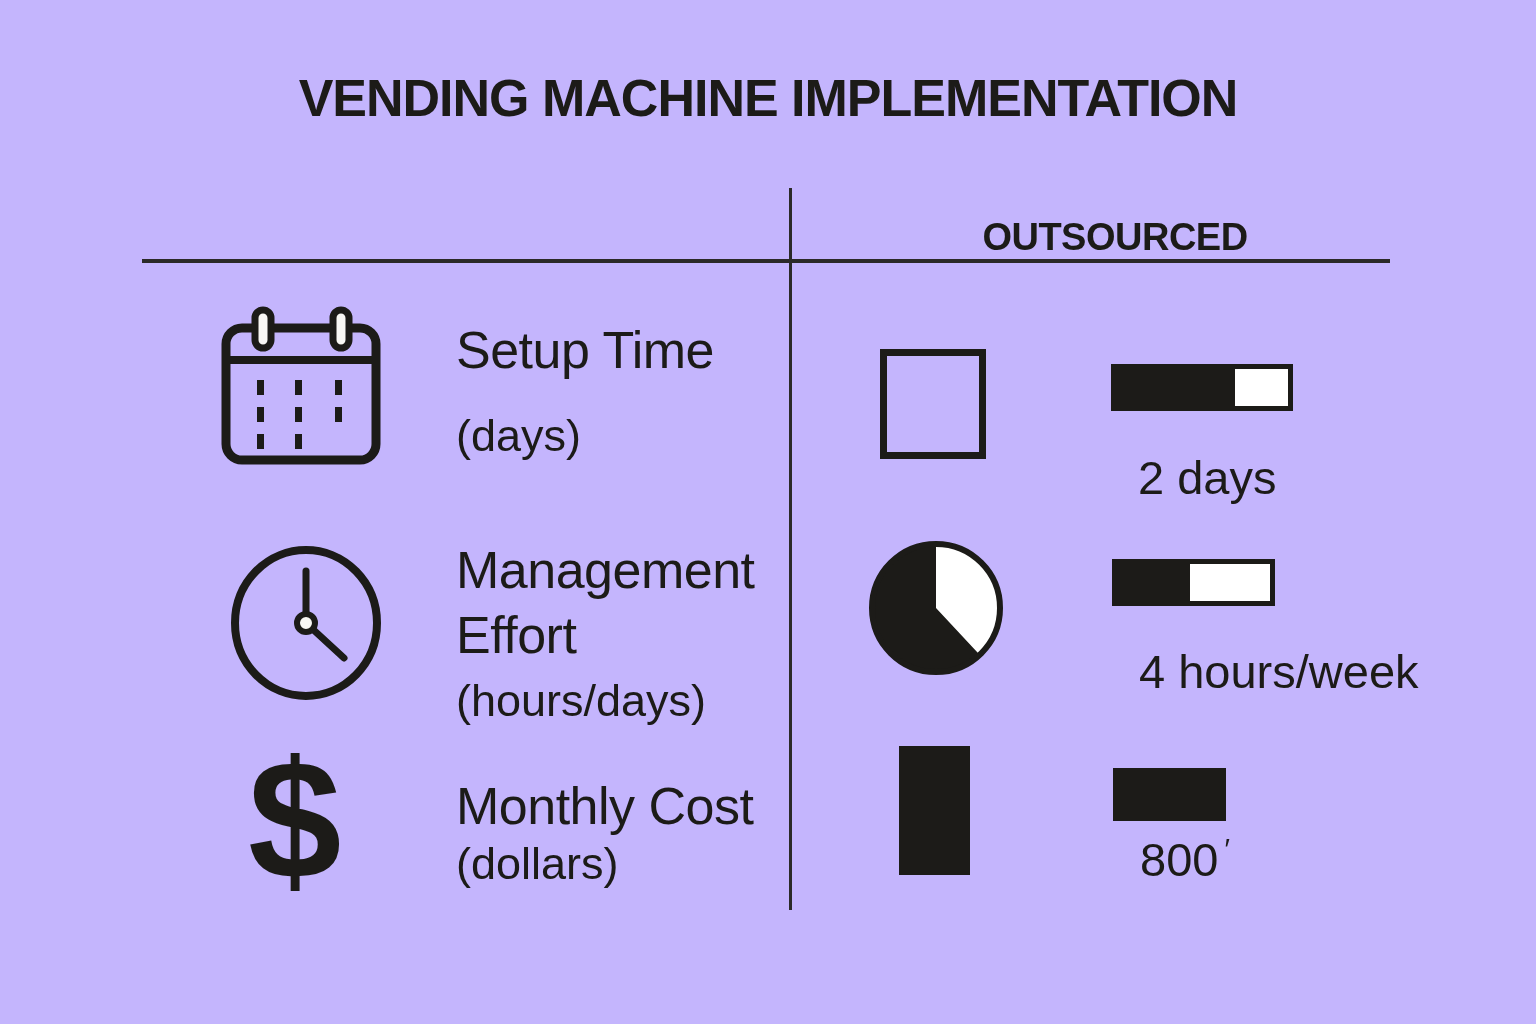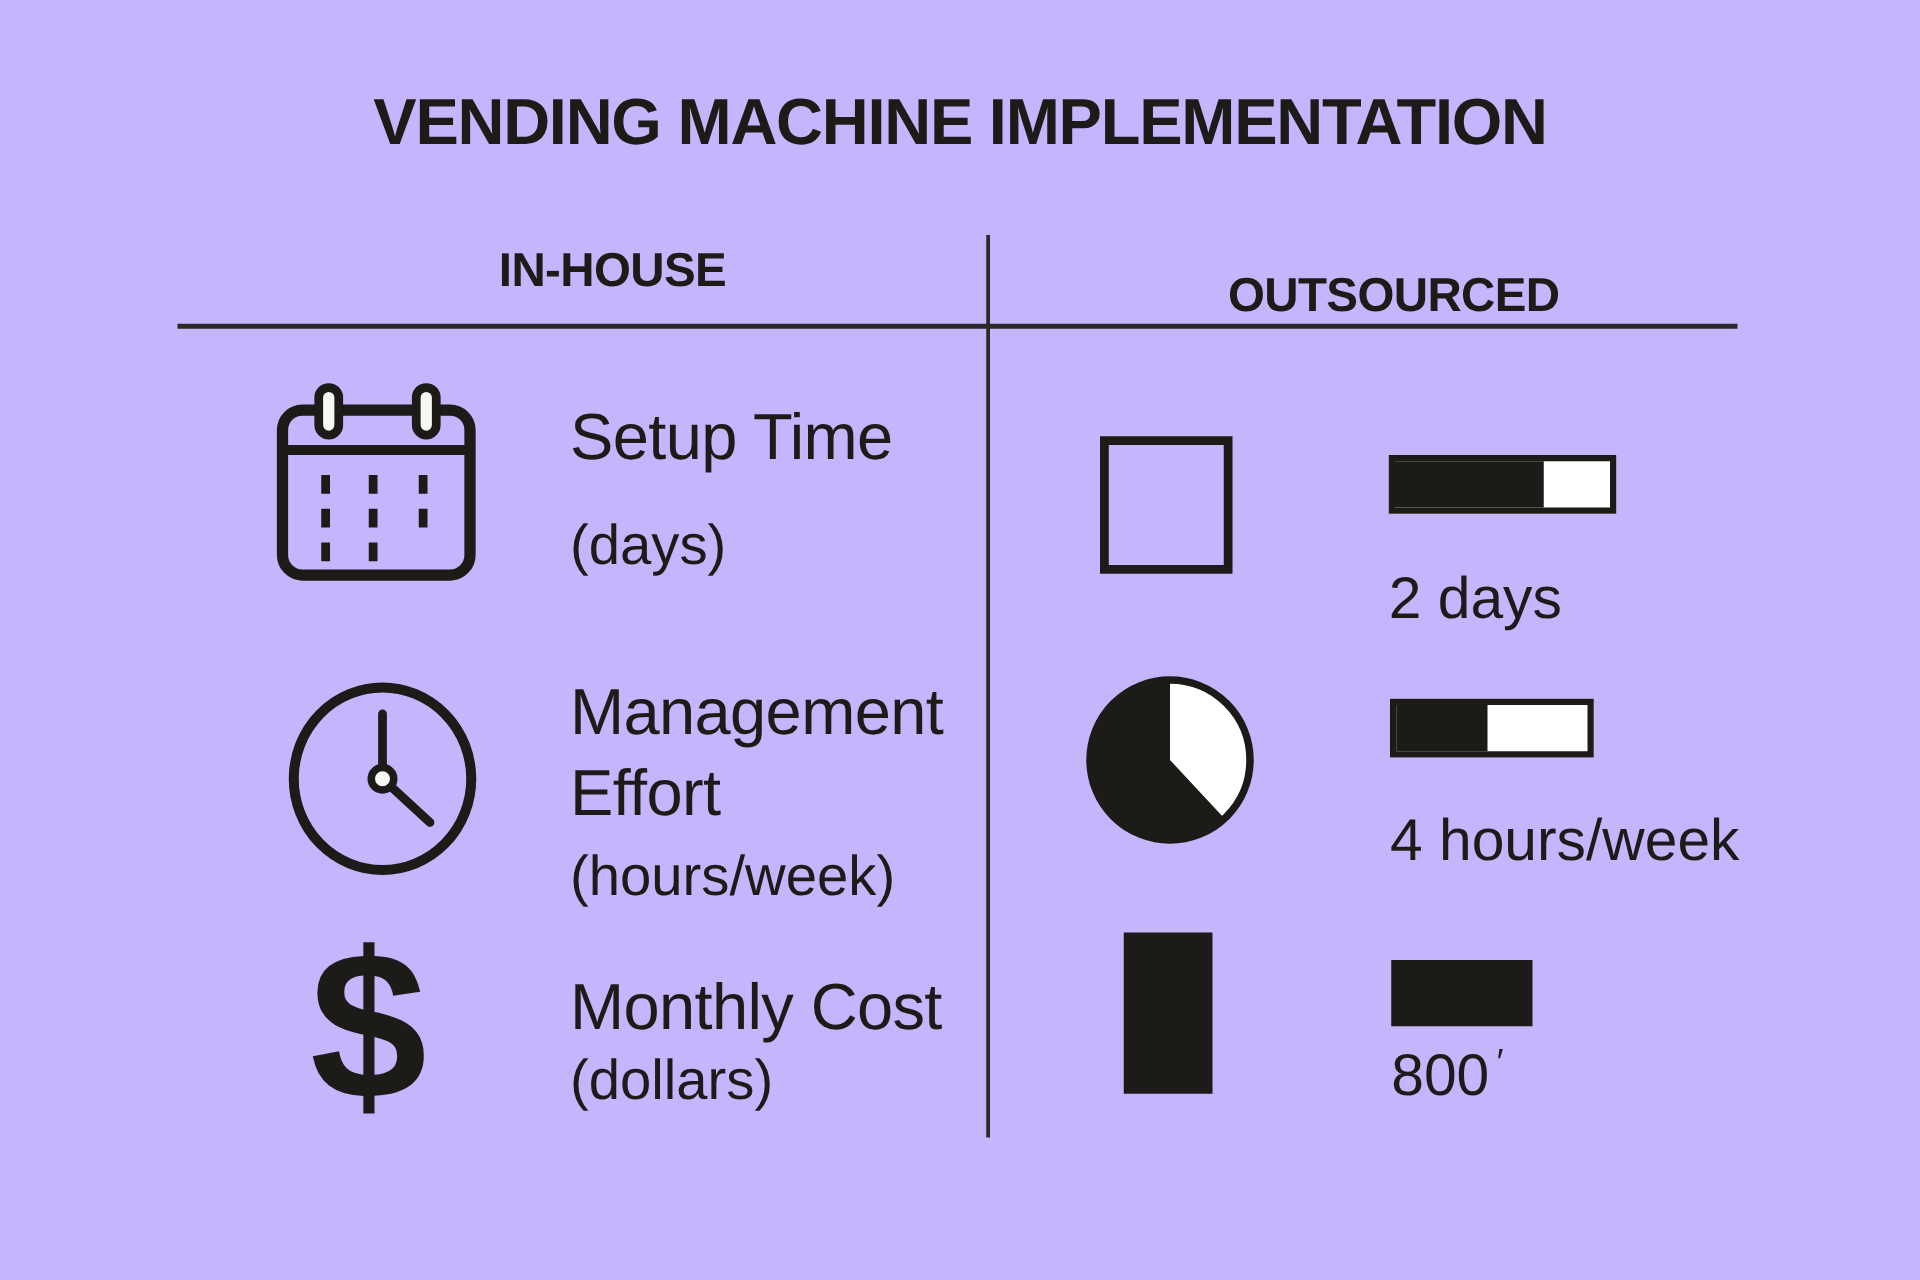--- a/index.html
+++ b/index.html
@@ -36,21 +36,21 @@
     width:92px;height:96px;
     border:7px solid #1c1b18;background:transparent;
   }
   .gauge{
     position:absolute;
     border:5px solid #1c1b18;background:#ffffff;
   }
   .gauge-fill{height:100%;background:#1c1b18;}
   .gauge.row1{left:1111px;top:364px;width:172px;height:37px;}
   .gauge.row2{left:1112px;top:559px;width:153px;height:37px;}
-  .value-label{position:absolute;font-size:47px;line-height:1.1;}
+  .value-label{position:absolute;font-size:47px;line-height:1.1;margin-left:27px;}
   .value-label.row1{left:1111px;top:452px;}
   .value-label.row2{left:1112px;top:646px;}
   .value-label.row3{left:1113px;top:834px;text-align:center;}
   .value-mark{font-size:29px;vertical-align:super;margin-left:6px;}
 
   .dollar-glyph{
     position:absolute;left:248px;top:736px;
     font-size:168px;font-weight:bold;line-height:1;
   }
   .vbar-indicator{position:absolute;left:899px;top:746px;width:71px;height:129px;background:#1c1b18;}
@@ -63,21 +63,20 @@
   .tb3{top:774px;}
   .tb3 .unit{}
 </style>
 </head>
 <body>
 
 <div class="canvas">
 
   <div class="title">VENDING MACHINE IMPLEMENTATION</div>
 
-  <div class="col-header left">IN-HOUSE</div>
   <div class="col-header right">OUTSOURCED</div>
 
   <div class="hline"></div>
   <div class="vline"></div>
 
   <svg class="icon-svg" style="left:220px;top:300px;" width="162" height="166" viewBox="0 0 162 166">
     <rect x="6" y="28" width="150" height="132" rx="16" fill="none" stroke="#1c1b18" stroke-width="9"></rect>
     <line x1="6" y1="60" x2="156" y2="60" stroke="#1c1b18" stroke-width="8"></line>
     <rect x="35" y="10" width="16" height="38" rx="8" fill="#f8f7f4" stroke="#1c1b18" stroke-width="7"></rect>
     <rect x="113" y="10" width="16" height="38" rx="8" fill="#f8f7f4" stroke="#1c1b18" stroke-width="7"></rect>
@@ -107,21 +106,21 @@
 
   <svg class="icon-svg" style="left:230px;top:545px;" width="152" height="156" viewBox="0 0 152 156">
     <ellipse cx="76" cy="78" rx="71" ry="73" fill="none" stroke="#1c1b18" stroke-width="8"></ellipse>
     <line x1="76" y1="78" x2="76" y2="26" stroke="#1c1b18" stroke-width="7" stroke-linecap="round"></line>
     <line x1="76" y1="78" x2="114" y2="113" stroke="#1c1b18" stroke-width="7" stroke-linecap="round"></line>
     <circle cx="76" cy="78" r="9" fill="#f8f7f4" stroke="#1c1b18" stroke-width="6"></circle>
   </svg>
 
   <div class="metric-block tb2">
     <div class="metric narrow">Management Effort</div>
-    <div class="unit">(hours/week)</div>
+    <div class="unit">(hours/days)</div>
   </div>
 
   <svg class="icon-svg" style="left:866px;top:538px;" width="140" height="140" viewBox="-70 -70 140 140">
     <circle cx="0" cy="0" r="64" fill="#1c1b18"></circle>
     <path d="M0,0 L0,-64 A64,64 0 0 1 43.6,46.8 Z" fill="#ffffff"></path>
     <circle cx="0" cy="0" r="64" fill="none" stroke="#1c1b18" stroke-width="6"></circle>
   </svg>
 
   <div class="gauge row2">
     <div class="gauge-fill" style="width: 48%;"></div>

